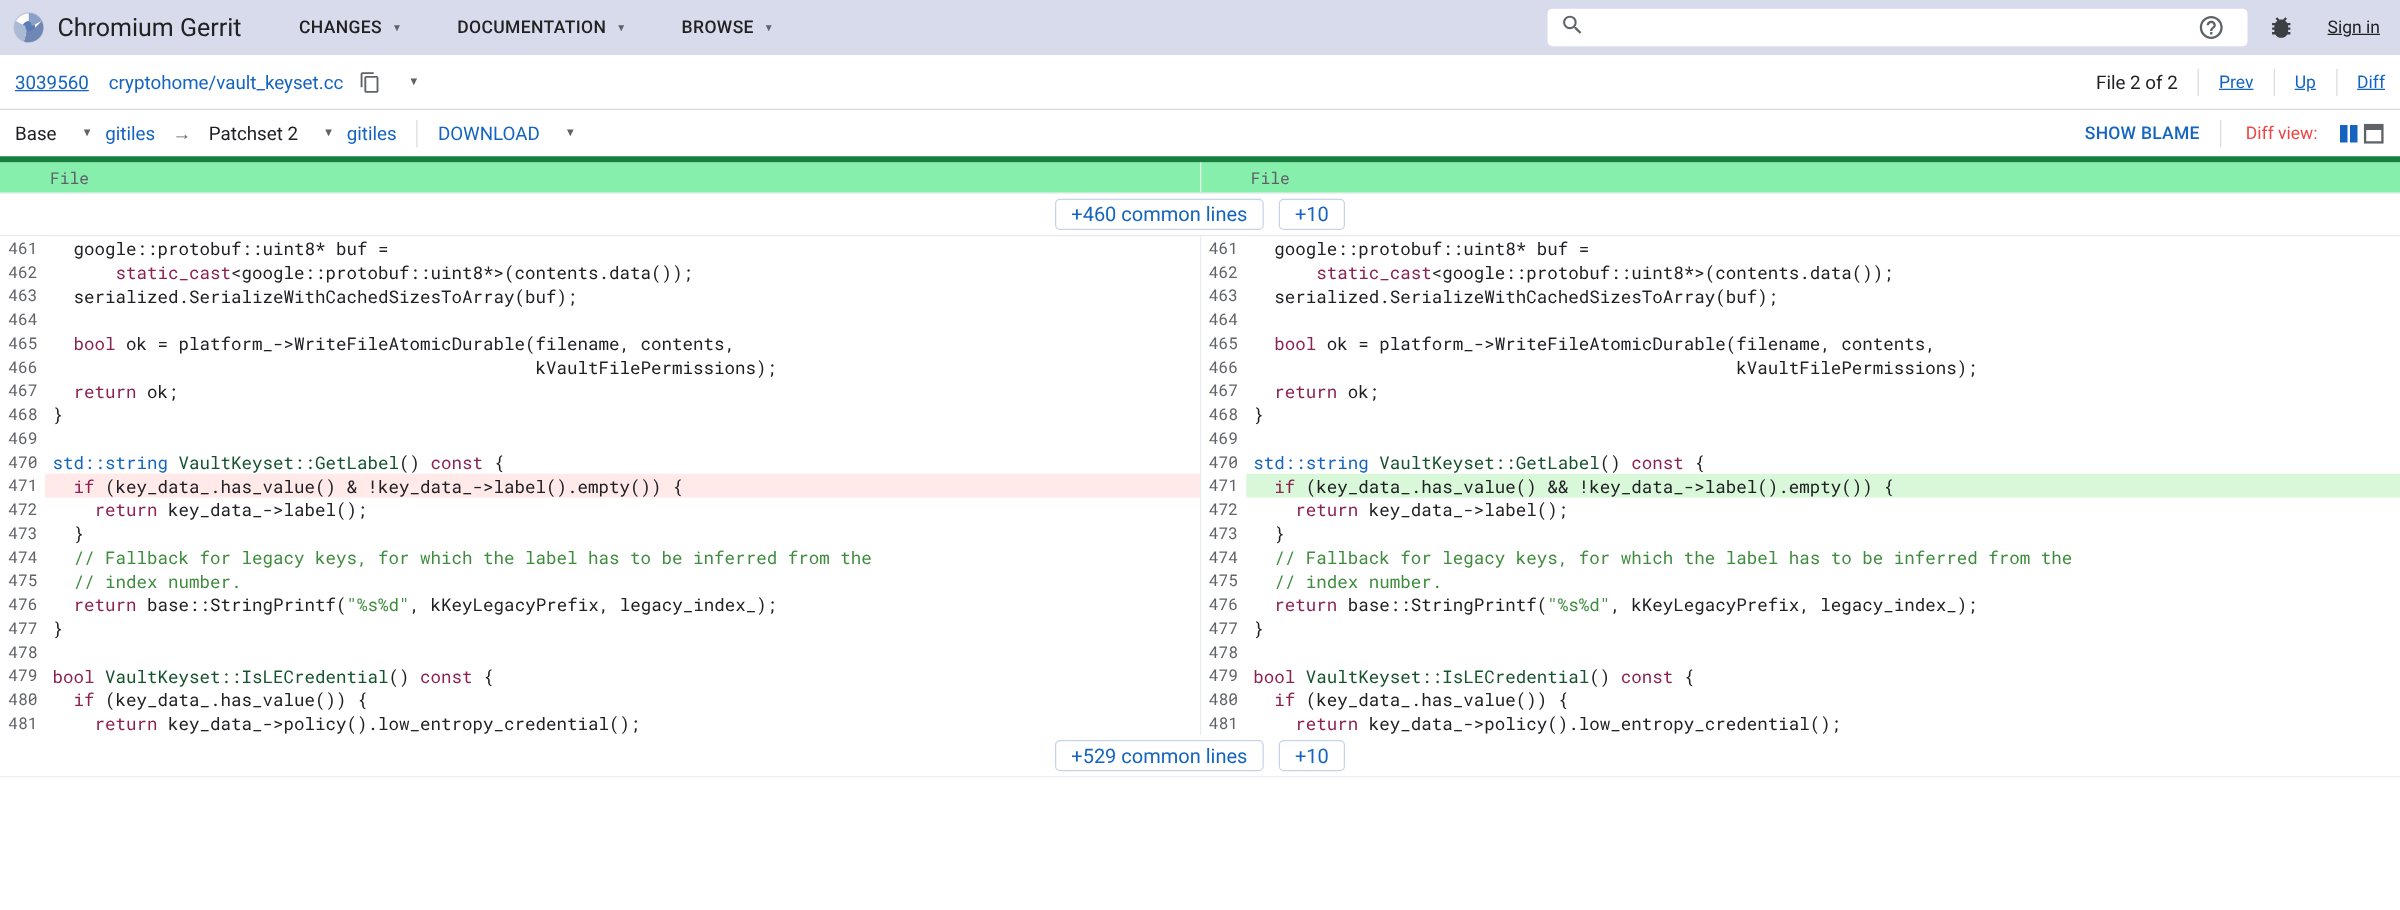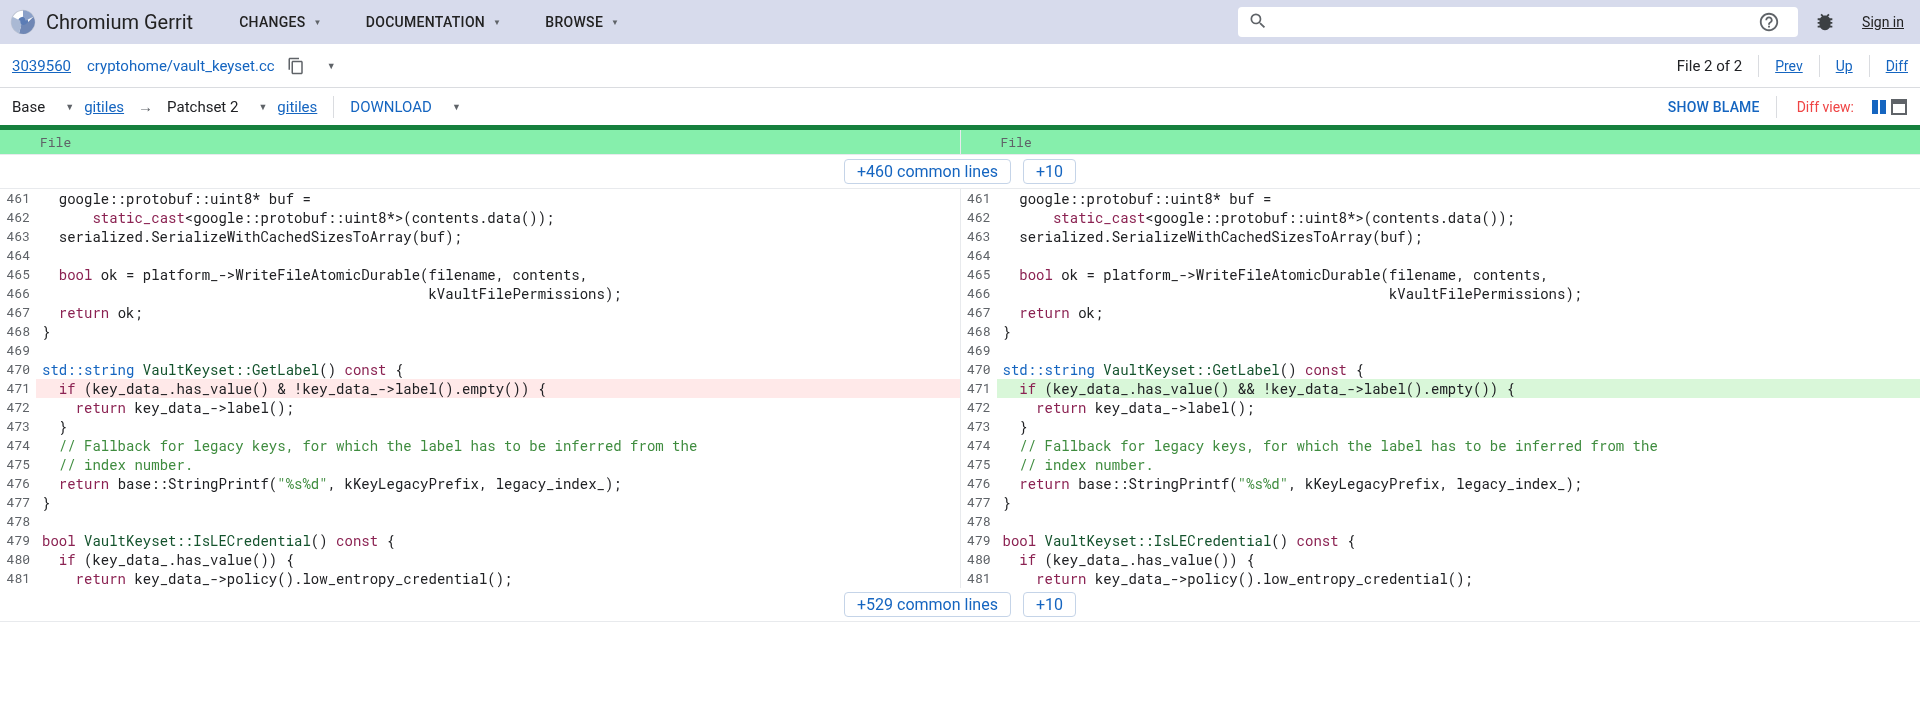--- a/index.html
+++ b/index.html
@@ -28,21 +28,21 @@
 .file-counter { font-size: 15px; color: #202124; margin-left: 10px; }
 .nav-link { color: #1565c0; text-decoration: underline; }
 .vsep { width: 1px; height: 22px; background: #dadce0; margin: 0 6px; }
 .icon-btn { display: inline-flex; align-items: center; justify-content: center; width: 22px; height: 22px; cursor: pointer; }
 .icon-btn svg { width: 18px; height: 18px; fill: #5f6368; }
 .tri-small { font-size: 9px; color: #5f6368; margin-left: 10px; cursor: pointer; }
 
 
 .patchset-bar { display: flex; align-items: center; height: 42px; border-bottom: 5px solid #15803d; padding: 0 12px; gap: 10px; }
 .ps-label { font-size: 15px; color: #202124; }
-.ps-link { color: #1565c0; text-decoration: underline; font-size: 15px; }
+.ps-link { color: #1565c0; font-size: 15px; }
 .arrow { font-size: 15px; color: #5f6368; margin: 0 4px; }
 .download-link { color: #1565c0; font-size: 15px; font-weight: 400; }
 .show-blame { color: #1565c0; font-weight: 500; font-size: 14px; letter-spacing: 0.2px; cursor: pointer; }
 .diff-view-label { font-size: 14px; color: #ef4444; margin-left: 4px; }
 .view-toggle { display: flex; gap: 2px; margin-left: 6px; }
 .view-toggle .vbtn { width: 18px; height: 18px; display: flex; align-items: center; justify-content: center; cursor: pointer; }
 .view-toggle svg { width: 16px; height: 16px; }
 
 
 .file-headers { display: flex; border-bottom: 1px solid #e8eaed; }

